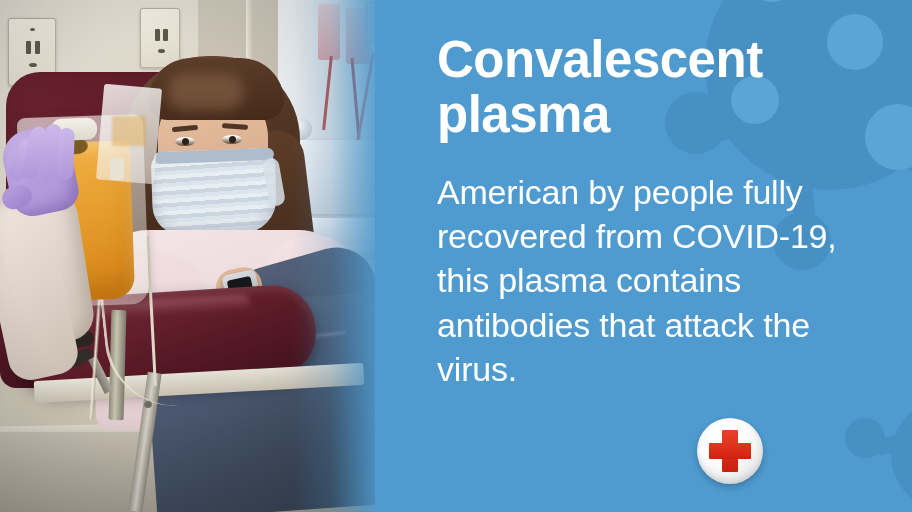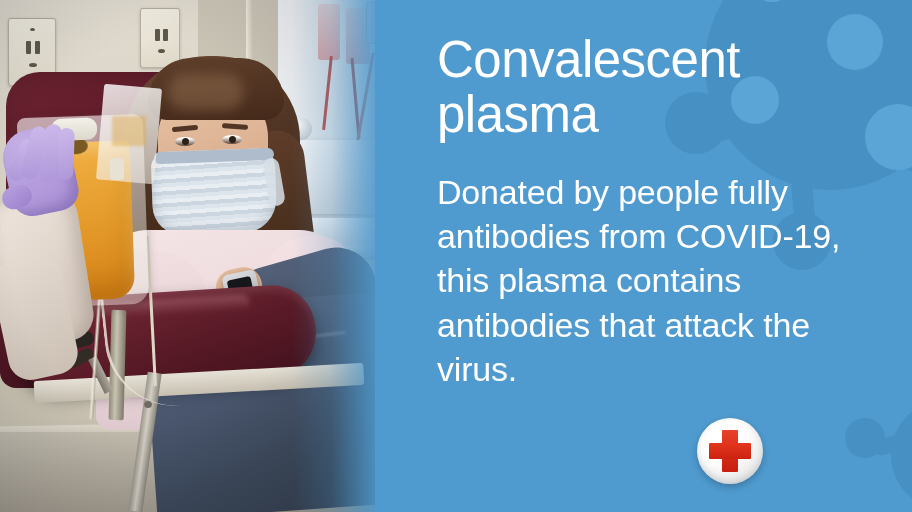--- a/index.html
+++ b/index.html
@@ -247,21 +247,21 @@
   .panel{position:absolute;left:375px;top:0;width:537px;height:512px;
     background:#4f9ace;overflow:hidden;}
   .virus-body{border-radius:50%;background:#4790c4;}
   .spike{position:absolute;background:#4790c4;}
   .spike-stem{position:absolute;background:#4790c4;}
   .dot{position:absolute;border-radius:50%;background:#5aa4d6;}
 
   
   .headline{
     position:absolute;left:62px;top:32px;width:420px;
-    color:#ffffff;font-weight:normal;font-size:51px;line-height:1.08;
+    color:#ffffff;font-weight:bold;font-size:51px;line-height:1.08;
     letter-spacing:-.5px;
   }
   .body-copy{
     position:absolute;left:62px;top:170px;width:430px;
     color:#ffffff;font-weight:400;font-size:34px;line-height:1.30;
     letter-spacing:-.2px;
   }
 
   
   .logo{position:absolute;left:322px;top:418px;display:flex;align-items:center;gap:13px;}
@@ -422,21 +422,21 @@
     </div>
 
     <div>
       <div class="virus-body" style="position:absolute;left:516px;top:400px;width:110px;height:110px;"></div>
       <div class="spike-stem" style="left:498px;top:436px;width:40px;height:16px;border-radius:7px;transform:rotate(-14deg);"></div>
       <div class="virus-body spike" style="left:470px;top:418px;width:40px;height:40px;"></div>
     </div>
 
     <div class="headline">Convalescent plasma</div>
 
-    <div class="body-copy">Donated by people fully antibodies from COVID-19, this plasma contains antibodies that attack the virus.</div>
+    <div class="body-copy">American by people fully recovered from COVID-19, this plasma contains antibodies that attack the virus.</div>
 
     <div class="logo">
       <div class="logo-badge">
         <div class="cross-v"></div>
         <div class="cross-h"></div>
       </div>
     </div>
 
   </div>
 </div>

